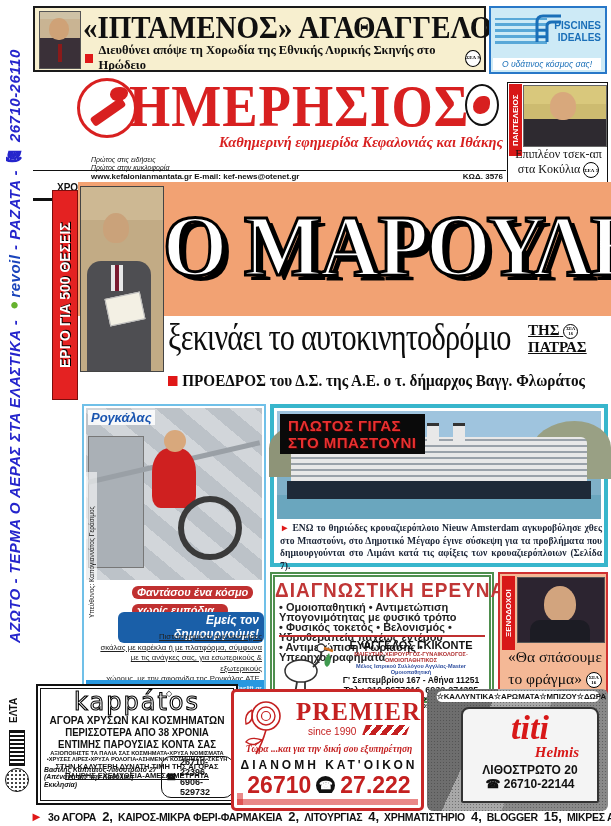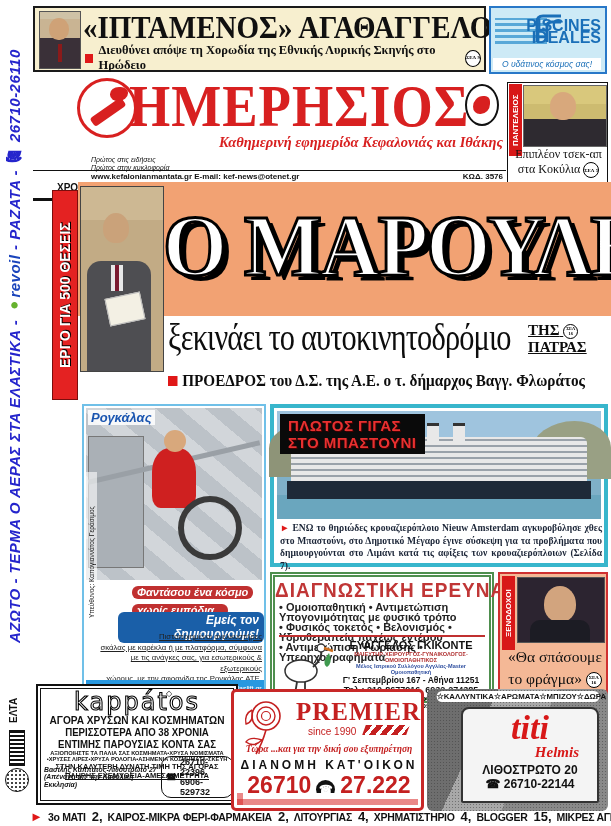--- a/index.html
+++ b/index.html
@@ -35,21 +35,21 @@
   #tb-title{left:48px;top:1px;width:398px;height:36px;color:#101010;font-weight:bold;
         font-size:29px;white-space:nowrap;transform:scaleY(1.12);transform-origin:top left;}
   #tb-sub{left:50px;top:40px;width:396px;height:20px;display:flex;align-items:center;
         font-weight:bold;font-size:12.5px;color:#101010;}
   #tb-sub .redsq{width:9px;height:9px;}
   
   #piscines{left:489px;top:6px;width:118px;height:68px;background:#cdeaf6;border:2.5px solid #2878c8;box-sizing:border-box;}
   #piscines .water{position:absolute;left:4px;top:10px;width:52px;height:26px;
         background:repeating-linear-gradient(0deg,#58a8d8 0 3px,#cdeaf6 3px 6px);}
   #piscines .name{position:absolute;right:4px;top:12px;text-align:right;color:#1a6fb8;
-        font-weight:bold;font-size:16px;line-height:12px;}
+        font-weight:bold;font-size:10px;line-height:12px;}
   #piscines .tagline{position:absolute;left:2px;bottom:2px;width:108px;background:#fff;
         color:#1a6fb8;font-style:italic;font-size:8.5px;text-align:center;padding:1px 0;}
   
   #masthead{left:33px;top:76px;width:473px;height:108px;}
   #mh-logo{left:44px;top:2px;width:60px;height:60px;border:3px solid #d82020;border-radius:50%;box-sizing:border-box;}
   #mh-logo .arm{position:absolute;left:9px;top:26px;width:38px;height:10px;background:#d82020;transform:rotate(-35deg);border-radius:3px;}
   #mh-logo .bloom{position:absolute;left:30px;top:6px;width:18px;height:14px;background:#d82020;border-radius:50% 40% 55% 45%;}
   #mh-title{left:96px;top:-4px;width:372px;color:#d82020;font-weight:bold;font-size:53px;
         letter-spacing:1px;white-space:nowrap;transform:scaleY(1.12);transform-origin:top left;}
   #mh-emblem{left:432px;top:8px;width:34px;height:42px;border:2.5px solid #111;border-radius:50%;background:#fff;box-sizing:border-box;}
@@ -171,21 +171,21 @@
   #prem-rose{left:2px;top:2px;width:58px;height:64px;}
   #prem-brand{left:62px;top:6px;color:#c42020;font-family:"Liberation Serif",serif;font-weight:bold;
         font-size:25px;letter-spacing:1px;}
   #prem-since{left:74px;top:34px;color:#c42020;font-size:10px;}
   #prem-slash{left:130px;top:33px;width:44px;height:10px;
         background:repeating-linear-gradient(115deg,#c42020 0 6px,#fff 6px 10px);transform:skewX(-20deg);}
   #prem-script{left:6px;top:52px;width:178px;text-align:center;color:#c42020;font-style:italic;
         font-weight:bold;font-size:9.5px;font-family:"Liberation Serif",serif;}
   #prem-delivery{left:6px;top:66px;width:178px;text-align:center;color:#111;font-weight:bold;
         font-size:12px;letter-spacing:3px;white-space:nowrap;}
-  #prem-phone{left:6px;top:80px;width:178px;display:flex;align-items:flex-end;justify-content:center;gap:5px;
+  #prem-phone{left:6px;top:80px;width:178px;display:flex;align-items:center;justify-content:center;gap:5px;
         color:#c42020;font-weight:bold;font-size:23px;}
   #prem-phone .ic{display:inline-flex;width:19px;height:19px;border-radius:50%;background:#111;color:#fff;
         font-size:11px;align-items:center;justify-content:center;}
   #prem-ging{left:3px;bottom:3px;width:181px;height:12px;background-color:#fff;background-image:
         linear-gradient(90deg,rgba(216,40,40,.55) 0 6px,transparent 6px 12px),
         linear-gradient(0deg,rgba(216,40,40,.55) 0 6px,transparent 6px 12px);}
   
   #titi{left:427px;top:689px;width:181px;height:122px;background:linear-gradient(115deg,#6e6e6e 0 30%,#a8a8a8 30% 55%,#8a8a8a 55% 100%);
         border-radius:6px;overflow:hidden;}
   #titi .dots{position:absolute;inset:0;background:radial-gradient(#3a3a3a .7px,transparent .9px);background-size:3px 3px;opacity:.5;}
@@ -441,21 +441,21 @@
     <div id="titi-panel" class="abs">
       <div id="titi-brand1">titi</div>
       <div id="titi-brand2">Helmis</div>
       <div id="titi-addr">ΛΙΘΟΣΤΡΩΤΟ 20</div>
       <div id="titi-phone">☎ 26710-22144</div>
     </div>
   </div>
 
   <div id="bindex" class="abs">
     <span class="arr">►</span>
-    <span class="idx-label">3ο ΜΑΤΙ</span>
+    <span class="idx-label">3ο ΑΓΟΡΑ</span>
       <span class="idx-num">2,</span>
     <span class="idx-label">ΚΑΙΡΟΣ-ΜΙΚΡΑ ΦΕΡΙ-ΦΑΡΜΑΚΕΙΑ</span>
       <span class="idx-num">2,</span>
     <span class="idx-label">ΛΙΤΟΥΡΓΙΑΣ</span>
       <span class="idx-num">4,</span>
     <span class="idx-label">ΧΡΗΜΑΤΙΣΤΗΡΙΟ</span>
       <span class="idx-num">4,</span>
     <span class="idx-label">BLOGGER</span>
       <span class="idx-num">15,</span>
     <span class="idx-label">ΜΙΚΡΕΣ ΑΓΓΕΛΙΕΣ</span>

